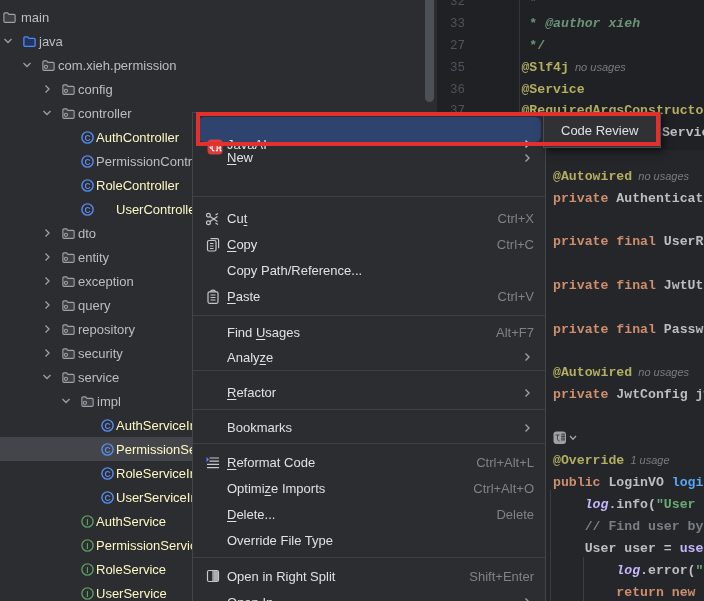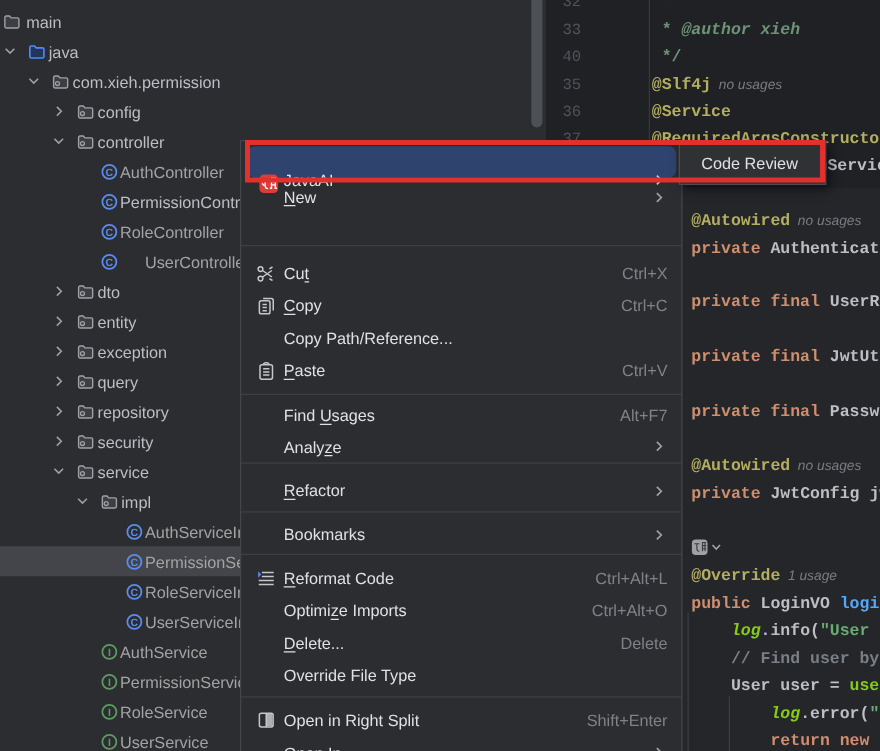--- a/index.html
+++ b/index.html
@@ -3,37 +3,37 @@
 <meta charset="utf-8">
 <style>
 html,body{margin:0;padding:0;}
 #root{position:relative;width:704px;height:601px;overflow:hidden;background:#1f2125;
   font-family:"Liberation Sans",sans-serif;-webkit-font-smoothing:antialiased;}
 
 #tree{position:absolute;left:0;top:0;width:437px;height:601px;background:#2b2d30;}
 .trow{position:absolute;left:0;width:437px;height:24px;display:flex;align-items:center;
   color:#bcbec4;font-size:13px;white-space:nowrap;}
 .trow .lbl{margin-left:2px;}
-.mod{color:#a3a3a3;}
+.mod{color:#fef9c3;}
 .tsel{background:#43454a;}
 .chev{position:absolute;width:12px;height:12px;}
 .ticon{position:absolute;width:15px;height:15px;}
 #scrollbar{position:absolute;left:425px;top:-4px;width:9px;height:106px;background:#4d5056;border-radius:5px;}
 
 #editor{position:absolute;left:437px;top:0;width:267px;height:601px;background:#1f2125;overflow:hidden;}
 .lnum{position:absolute;width:28px;text-align:right;left:0;color:#4e535c;
   font-family:"Liberation Mono",monospace;font-size:12.5px;}
 .cline{position:absolute;left:84.4px;white-space:pre;font-family:"Liberation Mono",monospace;
   font-size:13.2px;font-weight:bold;color:#bcbec4;}
 .yel{color:#b3ae60;}
 .org{color:#cf8e6d;}
 .grn{color:#6d9377;}
 .str{color:#6aab73;}
 .gry{color:#7a7e85;}
-.pur{color:#84cc16;}
+.pur{color:#c4b5fd;}
 .blu{color:#56a8f5;}
 .inlay{font-family:"Liberation Sans",sans-serif;font-size:11px;font-weight:normal;color:#797c80;font-style:italic;}
 #gutline{position:absolute;left:81.5px;top:0;width:1px;height:112px;background:#35373c;}
 .iguide{position:absolute;width:1px;background:#3a3d43;}
 
 #menu{position:absolute;left:192px;top:112px;width:354px;height:489px;background:#2b2d30;
   border:1px solid #43454a;border-bottom:none;box-sizing:border-box;}
 .mitem{position:absolute;left:0;width:354px;height:26px;display:flex;align-items:center;
   color:#dfe1e5;font-size:13px;}
 .mitem .txt{margin-left:34px;white-space:nowrap;}
@@ -268,21 +268,21 @@
     <span class="lbl mod" style="margin-left:96px">UserService</span>
   </div>
   <div id="scrollbar"></div>
 </div>
 
 <div id="editor">
   <div id="gutline"></div>
   <div style="position:absolute;left:0;top:150px;width:267px;height:451px;background:rgba(255,255,255,0.022);"></div>
   <div class="lnum" style="top:-5px;">32</div>
   <div class="lnum" style="top:17px;">33</div>
-  <div class="lnum" style="top:39px;">40</div>
+  <div class="lnum" style="top:39px;">27</div>
   <div class="lnum" style="top:61px;">35</div>
   <div class="lnum" style="top:83px;">36</div>
   <div class="lnum" style="top:104px;">37</div>
   <div class="cline grn" style="top:-6px;"> *</div>
   <div class="cline grn" style="top:16px;"> * <i>@author xieh</i></div>
   <div class="cline grn" style="top:38px;"> */</div>
   <div class="cline yel" style="top:60px;">@Slf4j<span class="inlay">&nbsp;&nbsp;no usages</span></div>
   <div class="cline yel" style="top:82px;">@Service</div>
   <div class="cline yel" style="top:103px;">@RequiredArgsConstructor</div>
   <div class="cline" style="top:125px;left:90.4px;"><span class="org">public class </span>AuthServiceImpl  AuthService {</div>

